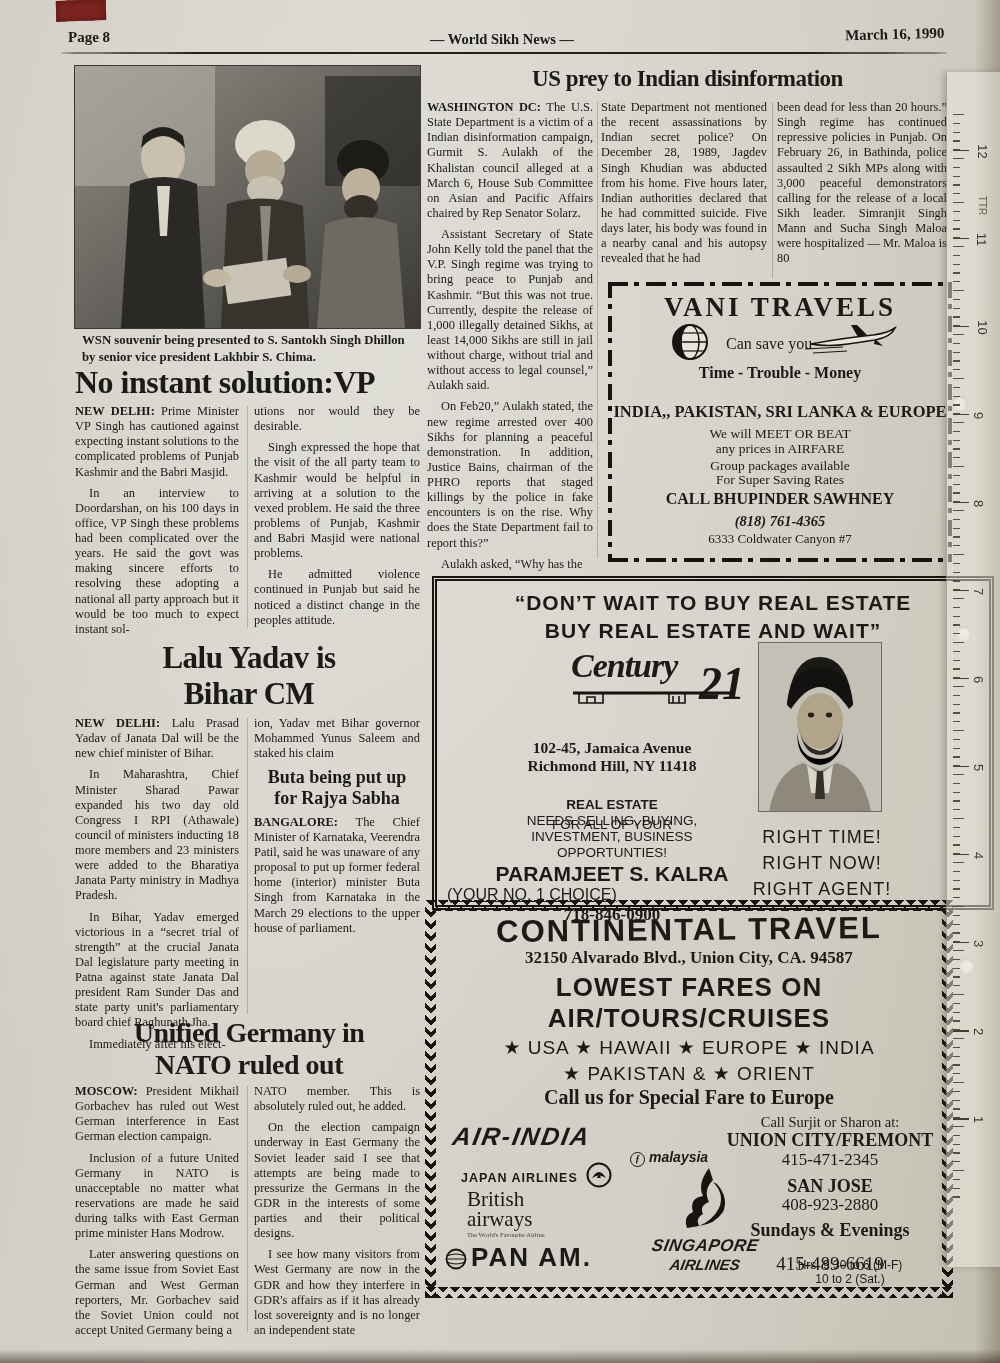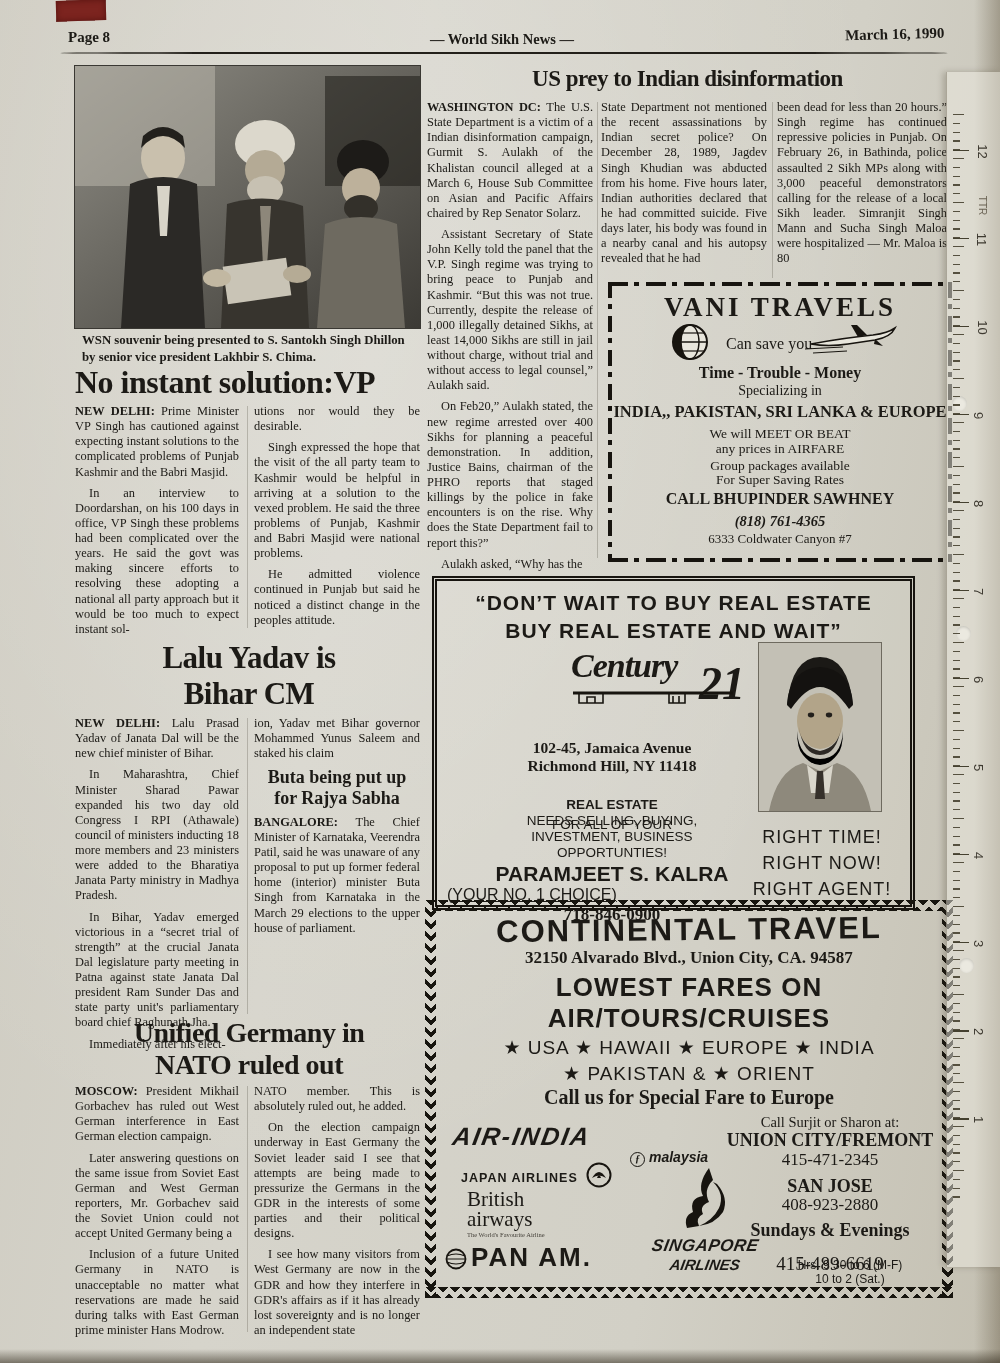--- a/index.html
+++ b/index.html
@@ -153,32 +153,31 @@
     <span class="abs" style="left:195px; top:38px;">
       <svg width="95" height="36" viewBox="0 0 95 36">
         <path d="M8,24 Q40,18 70,15 Q85,13 92,8 Q88,17 72,20 L45,24 Q25,27 8,24 Z" fill="#e8e6dc" stroke="#17140f" stroke-width="1.6"></path>
         <path d="M55,17 L48,5 L54,5 L64,15 Z" fill="#17140f"></path>
         <path d="M72,19 L80,26 L71,24 Z" fill="#17140f"></path>
         <line x1="2" y1="29" x2="40" y2="27" stroke="#17140f" stroke-width="1"></line>
         <line x1="10" y1="33" x2="44" y2="31" stroke="#17140f" stroke-width="1"></line>
       </svg>
     </span>
     <div class="abs serif b ctr" style="left:0; top:82px; width:100%; font-size:16px;">Time - Trouble - Money</div>
-    <div class="abs serif ctr" style="left:0; top:101px; width:100%; font-size:14px;">Specializing in</div>
     <div class="abs serif b ctr" style="left:0; top:120px; width:100%; font-size:16.5px;">INDIA,, PAKISTAN, SRI LANKA &amp; EUROPE</div>
     <div class="abs serif ctr" style="left:0; top:144px; width:100%; font-size:13.5px;text-align:center;">We will MEET OR BEAT</div>
     <div class="abs serif ctr" style="left:0; top:176px; width:100%; font-size:13.5px;">Group packages available</div>
     <div class="abs serif ctr" style="left:0; top:159px; width:100%; font-size:13.5px;">any prices in AIRFARE</div>
     <div class="abs serif ctr" style="left:0; top:190px; width:100%; font-size:13.5px;">For Super Saving Rates</div>
     <div class="abs serif b ctr" style="left:0; top:208px; width:100%; font-size:16px;">CALL BHUPINDER SAWHNEY</div>
     <div class="abs serif b ctr" style="left:0; top:231px; width:100%; font-size:14.5px; font-style:italic;">(818) 761-4365</div>
     <div class="abs serif ctr" style="left:0; top:249px; width:100%; font-size:13px;">6333 Coldwater Canyon #7</div>
   </div>
 
-  <div class="ad-box" style="left:432px; top:576px; width:483px; height:334px; border:5px double #17140f; box-sizing:border-box; background:rgba(255,255,255,0.06);">
+  <div class="ad-box" style="left:432px; top:576px; width:562px; height:334px; border:5px double #17140f; box-sizing:border-box; background:rgba(255,255,255,0.06);">
     <div class="abs sans b ctr" style="left:0; top:10px; width:100%; font-size:21px; letter-spacing:1px;">“DON’T WAIT TO BUY REAL ESTATE</div>
     <div class="abs sans b ctr" style="left:0; top:38px; width:100%; font-size:21px; letter-spacing:1px;">BUY REAL ESTATE AND WAIT”</div>
 
     <div class="abs" style="left:95px; top:66px; width:220px; height:62px;margin-left:39px;">
       <span class="abs serif b" style="left:0; top:0; font-size:34px; font-style:italic; letter-spacing:-1px;">Century</span>
       <span class="abs serif b" style="left:128px; top:10px; font-size:46px; font-style:italic;">21</span>
       <svg class="abs" style="left:2px; top:40px;" width="160" height="20" viewBox="0 0 160 20">
         <line x1="0" y1="6" x2="160" y2="6" stroke="#17140f" stroke-width="3"></line>
         <path d="M6,6 L6,16 L30,16 L30,6 M14,16 L14,10 L22,10 L22,16" fill="none" stroke="#17140f" stroke-width="1.6"></path>
         <path d="M96,6 L96,16 L112,16 L112,6 M100,16 L100,9 M106,16 L106,9" fill="none" stroke="#17140f" stroke-width="1.6"></path>
@@ -230,22 +229,22 @@
       <div>for Rajya Sabha</div>
     </div>
     <p class="lead"><span class="dl">BANGALORE: </span><span>The Chief Minister of Karnataka, Veerendra Patil, said he was unaware of any proposal to put up former federal home (interior) minister Buta Singh from Karnataka in the March 29 elections to the upper house of parliament.</span></p>
   </div>
   <div class="vrule" style="left:247px; top:718px; height:296px;"></div>
 
   <div class="abs serif headline ctr" style="left:75px; top:1018px; width:348px; font-size:28px;">Unified Germany in</div>
   <div class="abs serif headline ctr" style="left:75px; top:1050px; width:348px; font-size:28px;">NATO ruled out</div>
   <div class="col" style="left:75px; top:1084px; width:164px; height:250px;">
     <p class="lead"><span class="dl">MOSCOW: </span><span>President Mikhail Gorbachev has ruled out West German interference in East German election campaign.</span></p>
+    <p>Inclusion of a future United Germany in NATO is unacceptable no matter what reservations are made he said during talks with East German prime minister Hans Modrow.</p>
     <p>Later answering questions on the same issue from Soviet East German and West German reporters, Mr. Gorbachev said the Soviet Union could not accept United Germany being a</p>
-    <p>Inclusion of a future United Germany in NATO is unacceptable no matter what reservations are made he said during talks with East German prime minister Hans Modrow.</p>
   </div>
   <div class="col" style="left:254px; top:1084px; width:166px; height:250px;">
     <p class="lead">NATO member. This is absolutely ruled out, he added.</p>
     <p>On the election campaign underway in East Germany the Soviet leader said I see that attempts are being made to pressurize the Germans in the GDR in the interests of some parties and their political designs.</p>
     <p>I see how many visitors from West Germany are now in the GDR and how they interfere in GDR's affairs as if it has already lost sovereignty and is no longer an independent state</p>
   </div>
   <div class="vrule" style="left:247px; top:1086px; height:246px;"></div>
 
   <div class="ad-box" style="left:425px; top:900px; width:528px; height:398px;">
     <div class="diamond" style="left:0; top:0; width:528px; height:11px;"></div>

